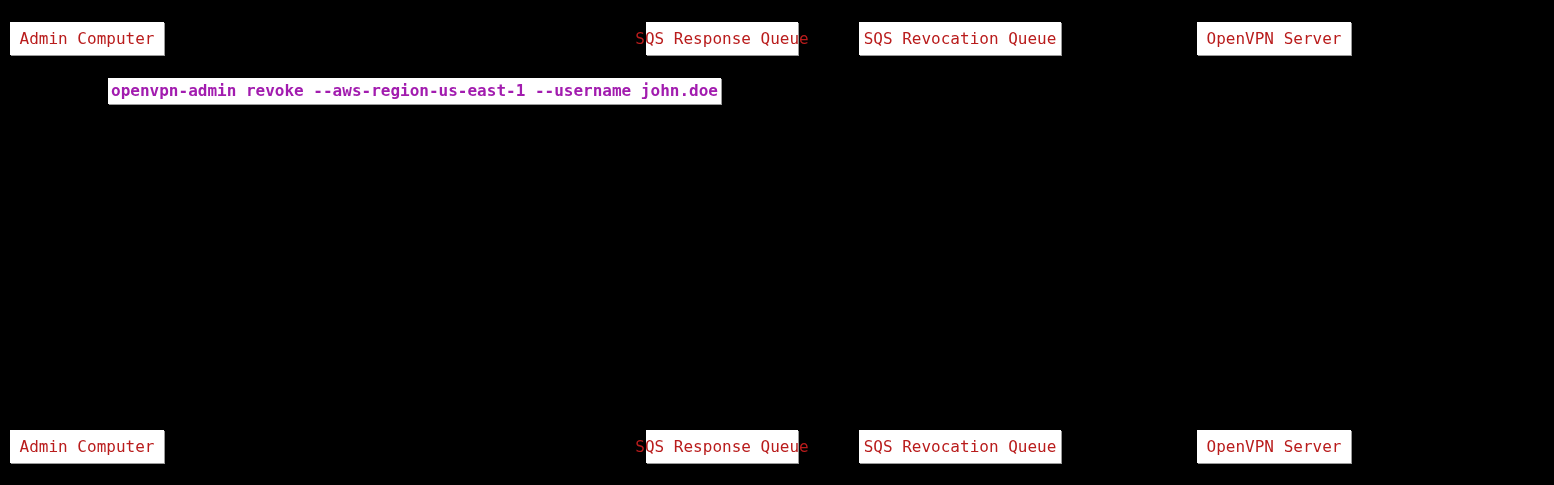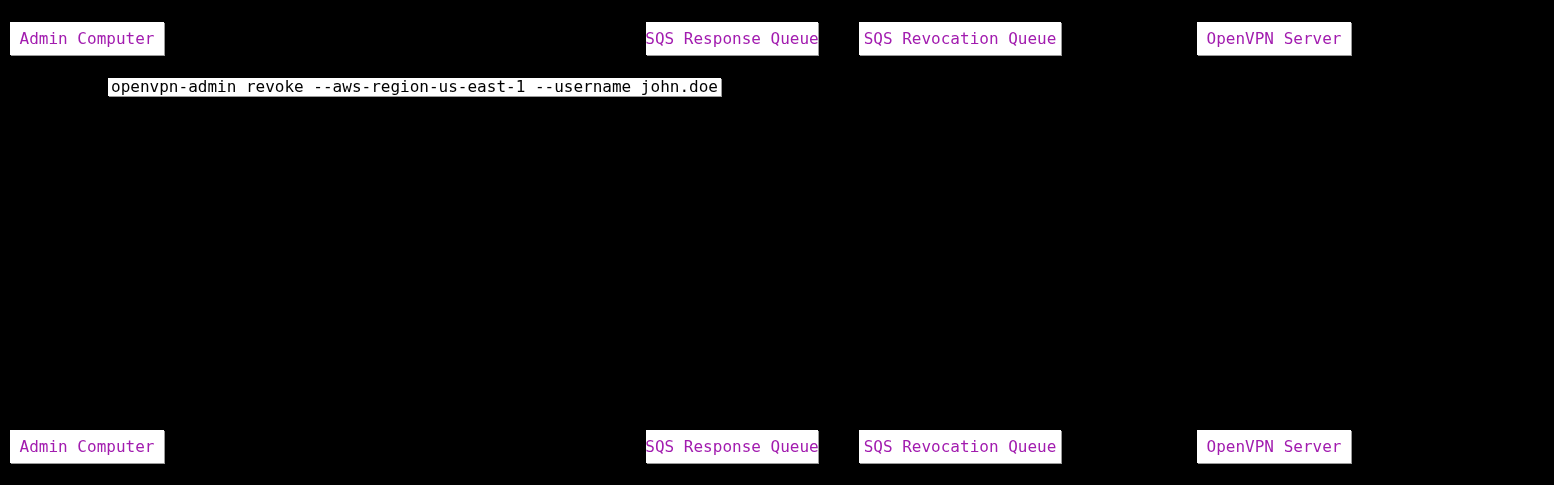--- a/index.html
+++ b/index.html
@@ -12,50 +12,51 @@
     width: 1554px;
     height: 485px;
     background: #000000;
     overflow: hidden;
     font-family: "DejaVu Sans Mono", "Liberation Mono", monospace;
   }
   .p-box {
     position: absolute;
     height: 33px;
     background: #ffffff;
-    color: #a21caf;
+    color: #b91c1c;
     display: flex;
     align-items: center;
     justify-content: center;
     font-size: 16px;
     line-height: 1;
     white-space: nowrap;
     box-shadow: 1px 1px 0 #9a9a9a;
   }
   .row-top    { top: 22px; }
   .row-bottom { top: 430px; }
   .col-admin      { left: 10px;   width: 154px; }
-  .col-response   { left: 646px;  width: 172px; }
+  .col-response   { left: 646px;  width: 152px; }
   .col-revocation { left: 859px;  width: 202px; }
   .col-openvpn    { left: 1157px; width: 154px; margin-left: 40px; }
   .msg-label {
     position: absolute;
     left: 108px;
     top: 78px;
     width: 613px;
-    height: 18px;
+    height: 26px;
     background: #ffffff;
-    color: #000000;
+    color: #a21caf;
     display: flex;
     align-items: center;
     justify-content: center;
     font-size: 16px;
     line-height: 1;
     white-space: nowrap;
     box-shadow: 1px 1px 0 #9a9a9a;
+    font-weight: bold;
   }
 </style>
 </head>
 <body>
 
 <div id="canvas">
 
   <div class="p-box row-top col-admin">Admin Computer</div>
   <div class="p-box row-top col-response">SQS Response Queue</div>
   <div class="p-box row-top col-revocation">SQS Revocation Queue</div>

